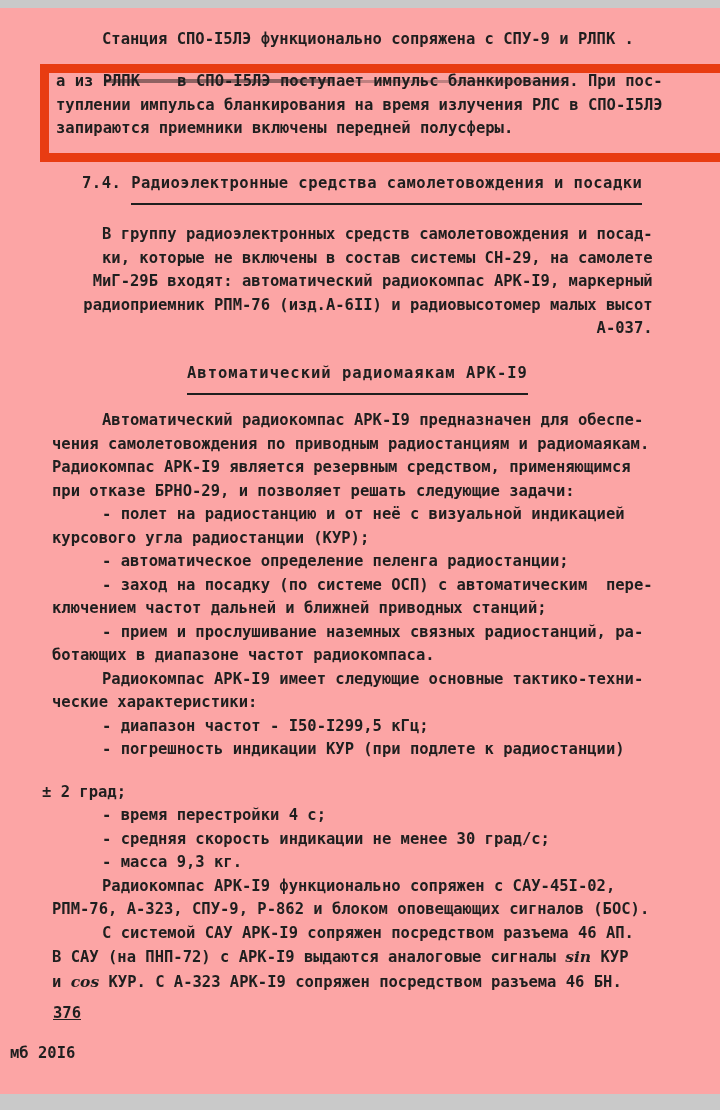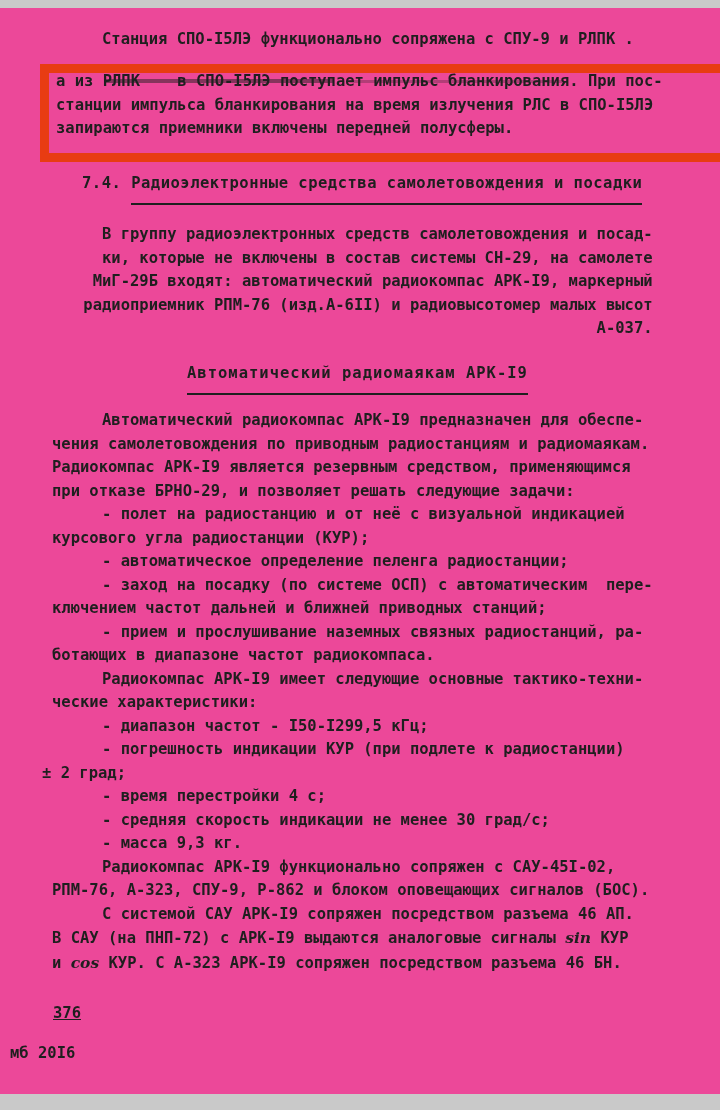--- a/index.html
+++ b/index.html
@@ -1,25 +1,25 @@
 <!DOCTYPE html>
 <html><head>
 <meta charset="utf-8">
 <style>
   html,body{margin:0;padding:0;background:#fcfcfc;}
-  .screen{position:relative;width:720px;height:1110px;background:#ec4899;overflow:hidden;
+  .screen{position:relative;width:720px;height:1110px;background:#fca5a5;overflow:hidden;
           font-family:"DejaVu Sans Mono","Liberation Mono",monospace;font-weight:700;
           color:#1f1f1f;font-size:15.5px;line-height:23.5px;}
   .bar{position:absolute;left:0;right:0;background:#c9c9c9;}
   .bar.top{top:0;height:8px;}
   .bar.bottom{bottom:0;height:16px;}
   .abs{position:absolute;white-space:pre;}
   .tl{display:block;white-space:pre;}
   .tl.ind{padding-left:50px;}
-  .tl.hang{margin-left:-10px;}
+  .tl.hang{margin-left:-10px;margin-top:19px;}
   .intro-l1{left:102px;top:28px;z-index:1;}
   .intro-l2{left:53px;top:51px;z-index:1;}
   .hlbox{position:absolute;left:40px;right:-14px;top:64px;height:98px;box-sizing:border-box;
          border:9px solid #e83c12;z-index:5;background:transparent;}
   .smudge{position:absolute;background:#1f1f1f;border-radius:2px;}
   .smudge.s1{left:55px;top:6px;width:230px;height:4px;opacity:.5;}
   .smudge.s2{left:300px;top:7px;width:215px;height:3px;opacity:.28;}
   .hl-lines{left:56px;top:70px;z-index:2;}
   .sec-head{left:82px;top:172px;letter-spacing:.5px;}
   .u{border-bottom:2px solid #1f1f1f;padding-bottom:11px;}
@@ -35,21 +35,21 @@
 
 <div class="screen">
   <div class="bar top"></div>
 
   <div class="abs intro-l1">Станция СПО-I5ЛЭ функционально сопряжена с СПУ-9 и РЛПК .</div>
 
   <div class="hlbox">
     <div class="smudge s1"></div>
     <div class="smudge s2"></div>
   </div>
-  <div class="abs hl-lines"><div class="tl">а из РЛПК    в СПО-I5ЛЭ поступает импульс бланкирования. При пос-</div><div class="tl">станции импульса бланкирования на время излучения РЛС в СПО-I5ЛЭ</div><div class="tl">запираются приемники включены передней полусферы.</div></div>
+  <div class="abs hl-lines"><div class="tl">а из РЛПК    в СПО-I5ЛЭ поступает импульс бланкирования. При пос-</div><div class="tl">туплении импульса бланкирования на время излучения РЛС в СПО-I5ЛЭ</div><div class="tl">запираются приемники включены передней полусферы.</div></div>
 
   <div class="abs sec-head"><span>7.4.</span><span> </span><span class="u">Радиоэлектронные средства самолетовождения и посадки</span></div>
 
   <div class="abs para1"><div class="tl ind">В группу радиоэлектронных средств самолетовождения и посад-</div><div class="tl">ки, которые не включены в состав системы СН-29, на самолете</div><div class="tl">МиГ-29Б входят: автоматический радиокомпас АРК-I9, маркерный</div><div class="tl">радиоприемник РПМ-76 (изд.А-6II) и радиовысотомер малых высот</div><div class="tl">А-037.</div></div>
 
   <div class="abs sub-head"><span class="u">Автоматический радиомаякам АРК-I9</span></div>
 
   <div class="abs para2"><div class="tl ind">Автоматический радиокомпас АРК-I9 предназначен для обеспе-</div><div class="tl">чения самолетовождения по приводным радиостанциям и радиомаякам.</div><div class="tl">Радиокомпас АРК-I9 является резервным средством, применяющимся</div><div class="tl">при отказе БРНО-29, и позволяет решать следующие задачи:</div><div class="tl ind">- полет на радиостанцию и от неё с визуальной индикацией</div><div class="tl">курсового угла радиостанции (КУР);</div><div class="tl ind">- автоматическое определение пеленга радиостанции;</div><div class="tl ind">- заход на посадку (по системе ОСП) с автоматическим  пере-</div><div class="tl">ключением частот дальней и ближней приводных станций;</div><div class="tl ind">- прием и прослушивание наземных связных радиостанций, ра-</div><div class="tl">ботающих в диапазоне частот радиокомпаса.</div><div class="tl ind">Радиокомпас АРК-I9 имеет следующие основные тактико-техни-</div><div class="tl">ческие характеристики:</div><div class="tl ind">- диапазон частот - I50-I299,5 кГц;</div><div class="tl ind">- погрешность индикации КУР (при подлете к радиостанции)</div><div class="tl hang">± 2 град;</div><div class="tl ind">- время перестройки 4 с;</div><div class="tl ind">- средняя скорость индикации не менее 30 град/с;</div><div class="tl ind">- масса 9,3 кг.</div><div class="tl ind">Радиокомпас АРК-I9 функционально сопряжен с САУ-45I-02,</div><div class="tl">РПМ-76, А-323, СПУ-9, Р-862 и блоком оповещающих сигналов (БОС).</div><div class="tl ind">С системой САУ АРК-I9 сопряжен посредством разъема 46 АП.</div><div class="tl"><span>В САУ (на ПНП-72) с АРК-I9 выдаются аналоговые сигналы </span><span class="math">sin</span><span> КУР</span></div><div class="tl"><span>и </span><span class="math">cos</span><span> КУР. С А-323 АРК-I9 сопряжен посредством разъема 46 БН.</span></div></div>
 
   <div class="abs pageno">376</div>

